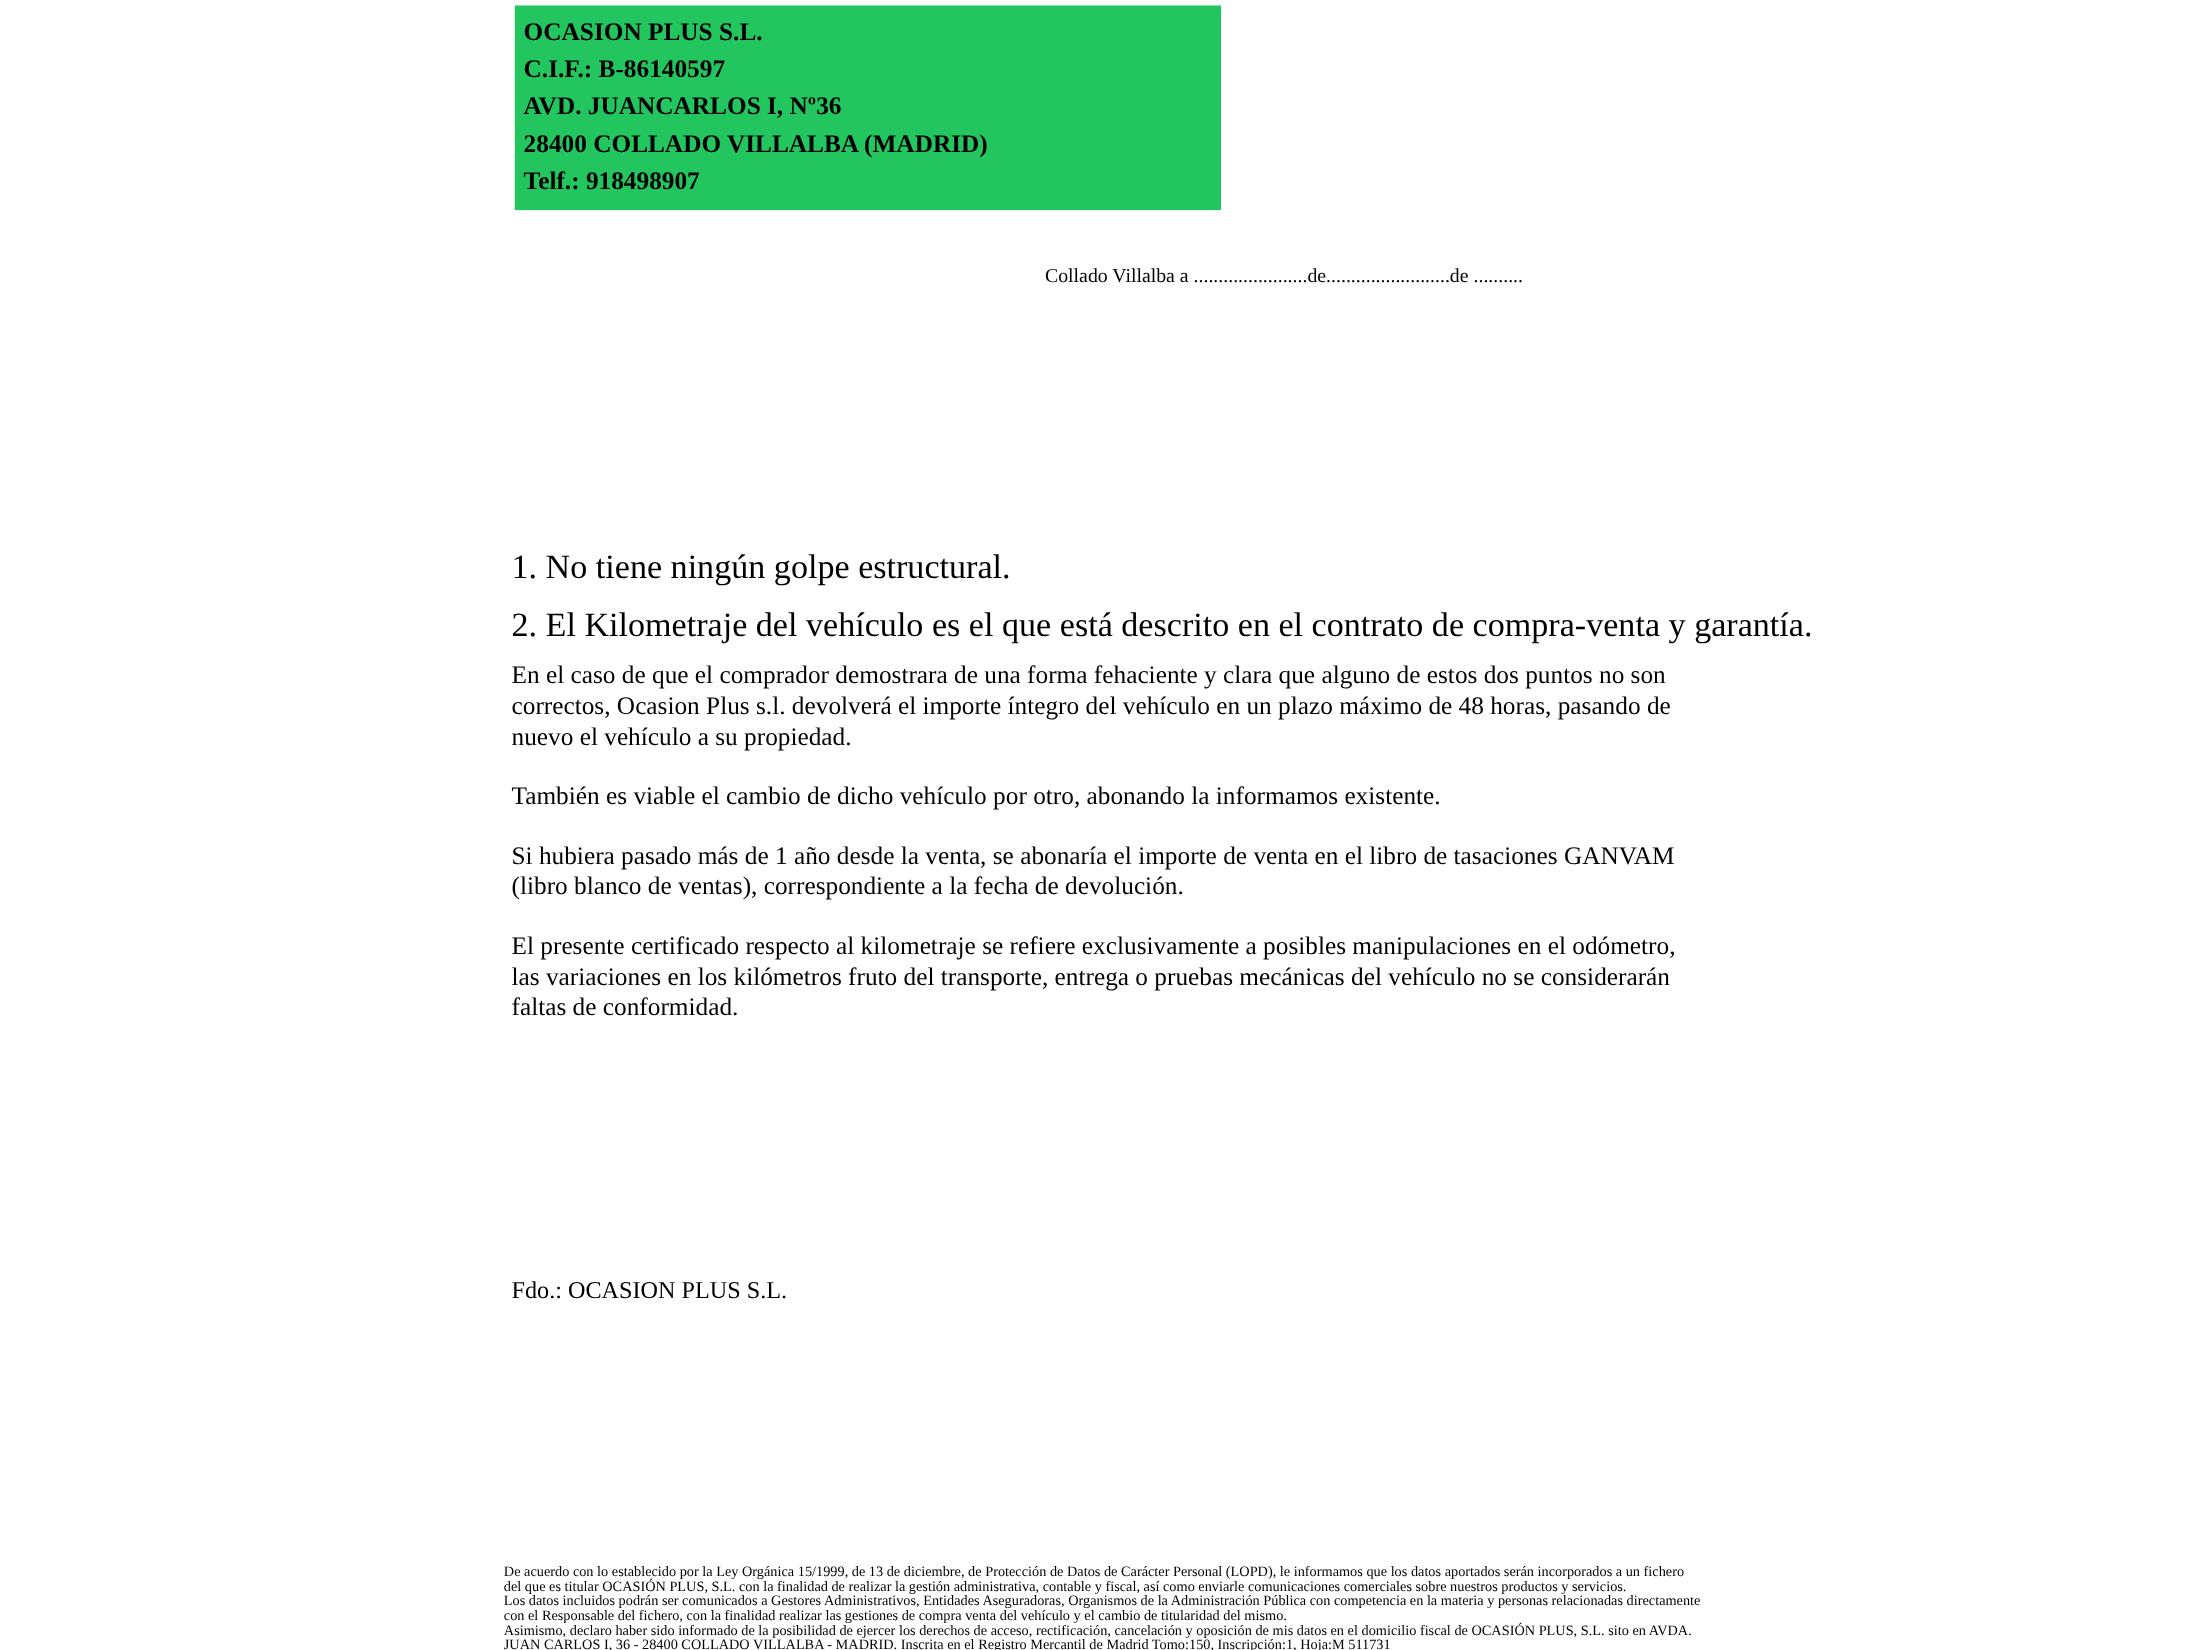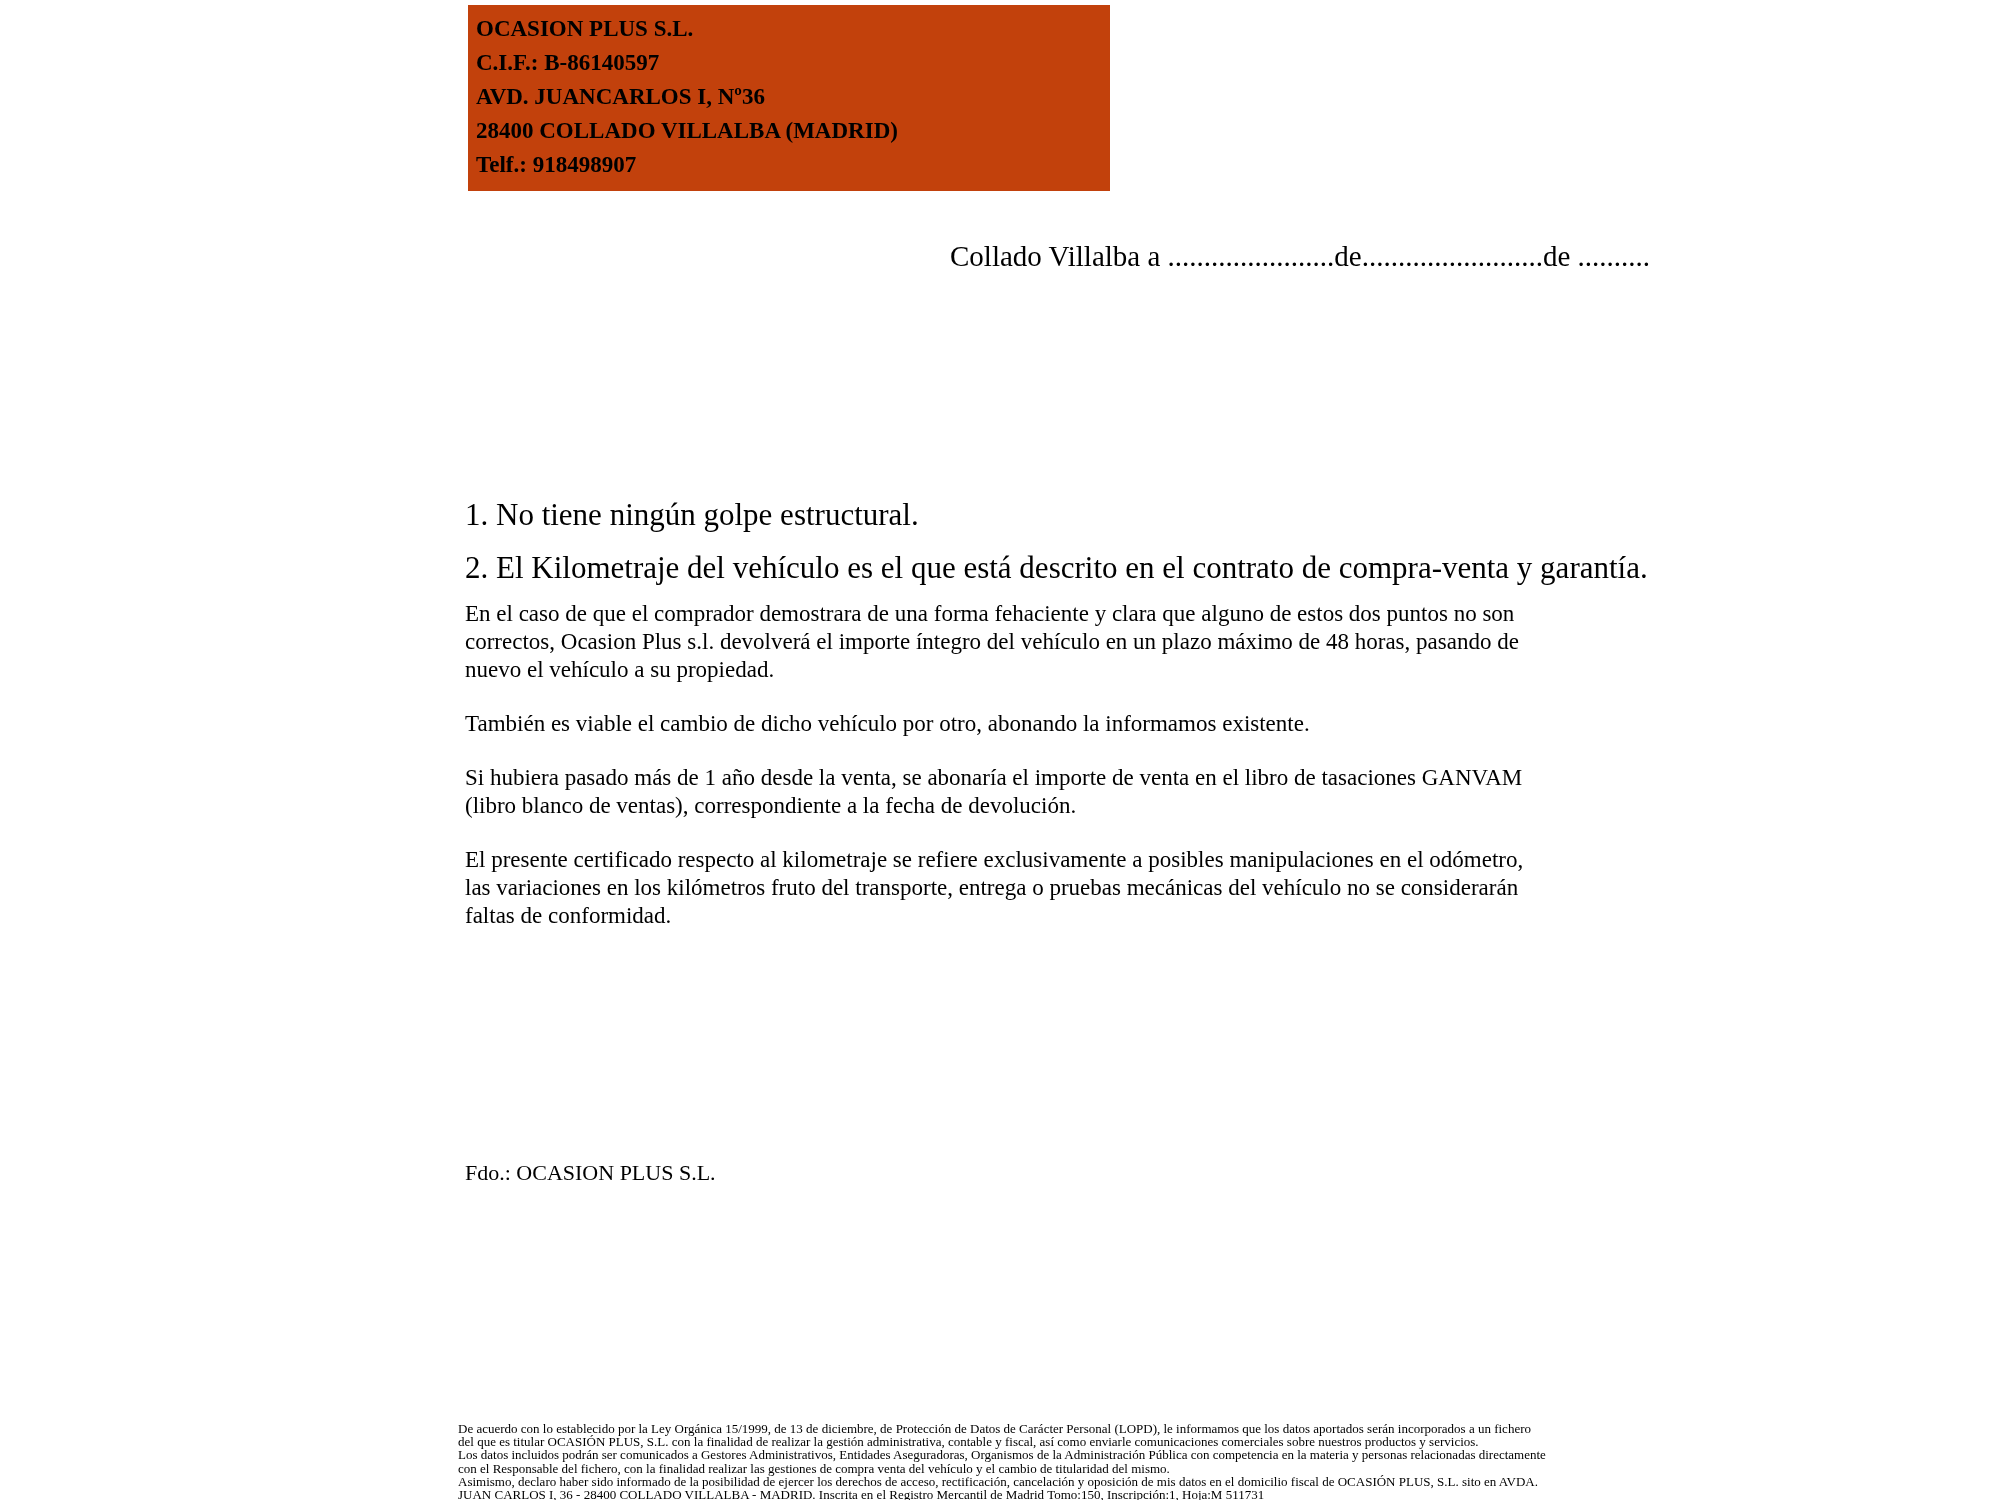--- a/index.html
+++ b/index.html
@@ -15,34 +15,34 @@
     font-family: "Liberation Serif", "DejaVu Serif", serif;
     color: #000000;
     overflow: hidden;
   }
   .header-box {
     position: absolute;
     left: 468px;
     top: 5px;
     width: 642px;
     box-sizing: border-box;
-    background: #c2410c;
+    background: #22c55e;
     padding: 7px 15px 9px 8px;
   }
   .header-box .hline {
     font-weight: bold;
     font-size: 23px;
     line-height: 34px;
     white-space: nowrap;
   }
   .date-line {
     position: absolute;
     left: 950px;
     top: 240px;
-    font-size: 29px;
+    font-size: 18px;
     white-space: nowrap;
   }
   .certify {
     position: absolute;
     left: 470px;
     top: 298px;
     font-size: 23px;
   }
   .certify .cline {
     line-height: 34px;

